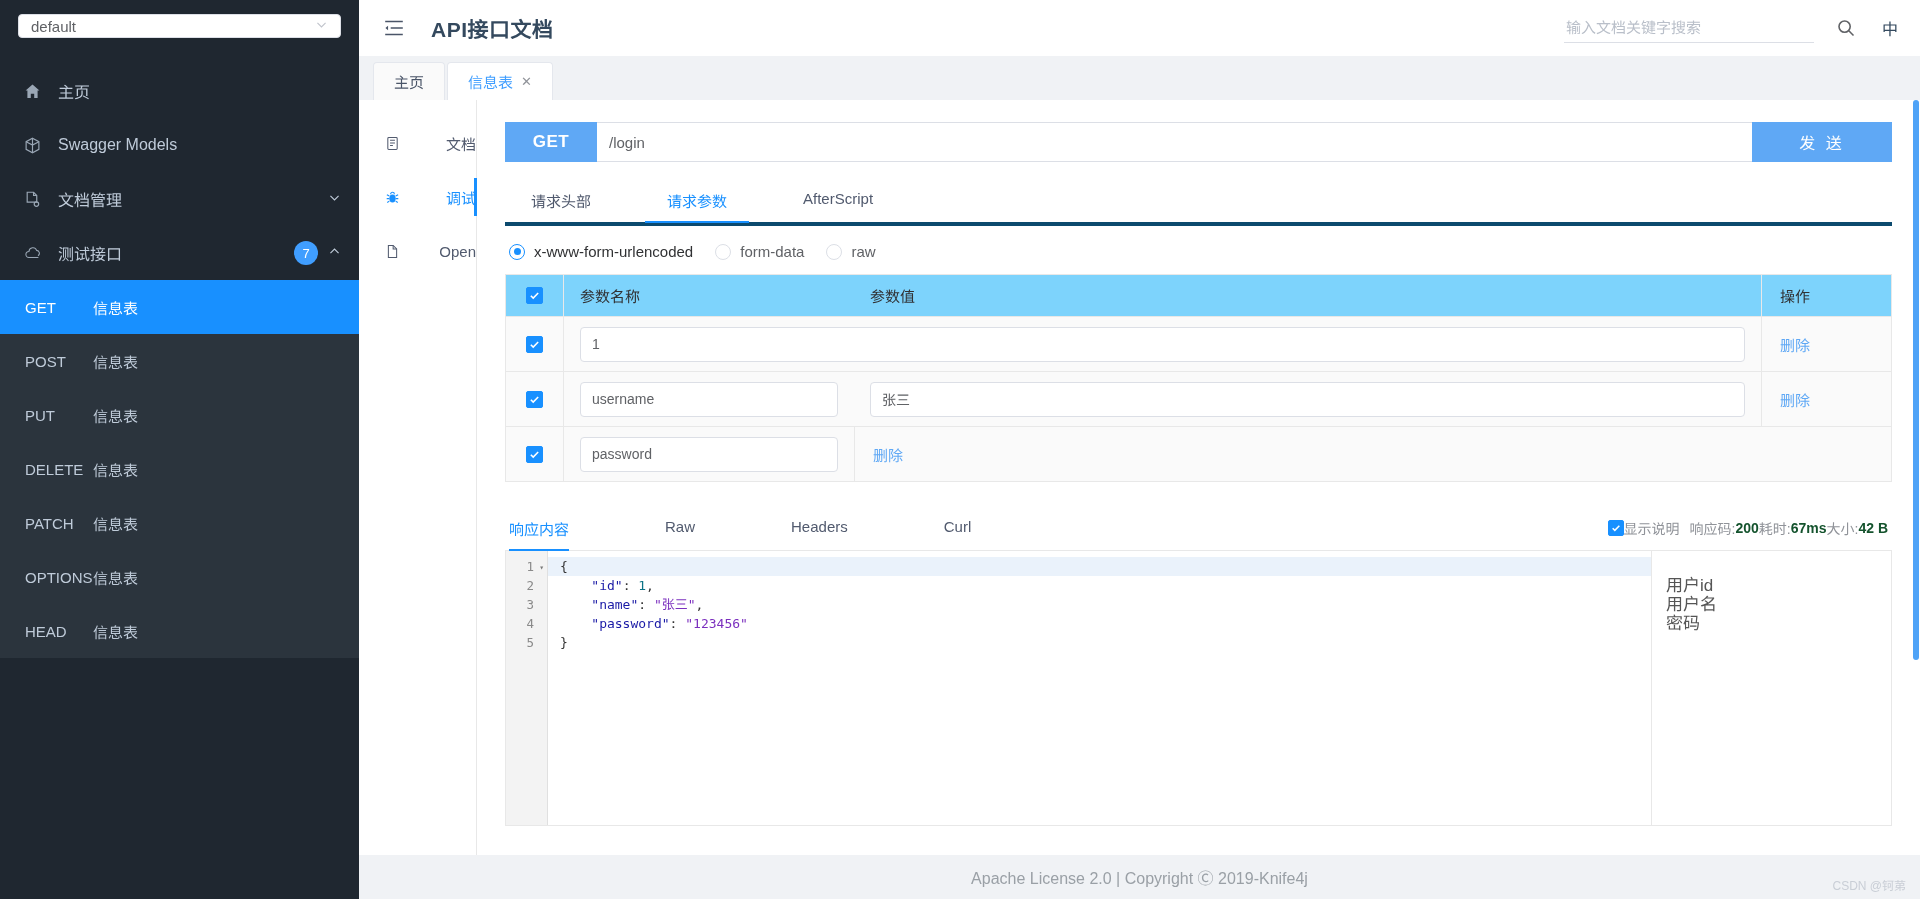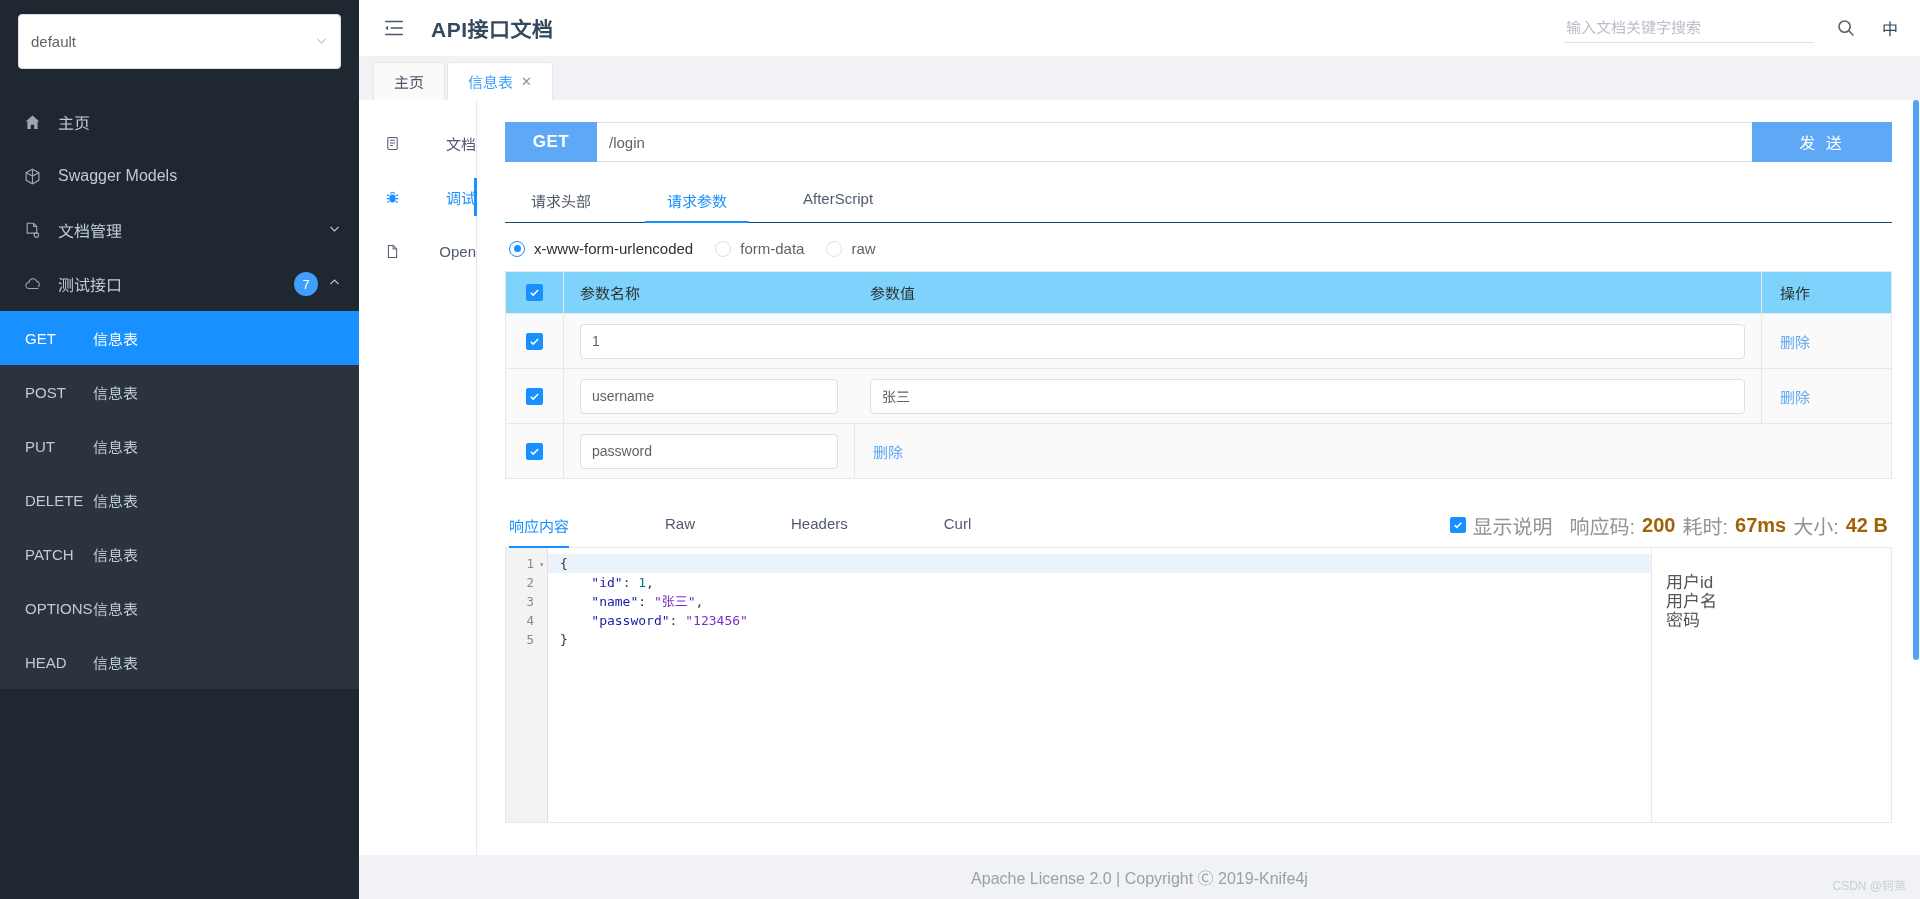--- a/index.html
+++ b/index.html
@@ -16,21 +16,21 @@
 
   
   .sidebar {
     width: 359px; height: 899px; flex: 0 0 359px;
     background: #1f2730;
     position: relative;
     overflow: hidden;
   }
   .sb-select-wrap { padding: 14px 18px 0 18px; }
   .sb-select {
-    height: 55px; background: #fff; border: 1px solid #dcdfe6; border-radius: 4px;
+    height: 24px; background: #fff; border: 1px solid #dcdfe6; border-radius: 4px;
     display: flex; align-items: center; padding: 0 12px;
     font-size: 15px; color: #606266; position: relative;
   }
   .sb-select .chev { margin-left: auto; color: #c0c4cc; font-size: 12px; }
 
   .sb-nav { margin-top: 26px; }
   .sb-item {
     height: 54px; display: flex; align-items: center;
     padding: 0 0 0 24px; color: #bfcbd9; font-size: 16px; cursor: pointer;
   }
@@ -122,21 +122,21 @@
     flex: 1 1 auto; border: 1px solid #dcdfe6; border-left: none; border-right: none;
     padding: 0 12px; font-size: 15px; color: #606266; outline: none;
     font-family: inherit;
   }
   .sendbtn {
     width: 140px; flex: 0 0 140px; background: #5fa8f5; color: #fff;
     display: flex; align-items: center; justify-content: center;
     font-size: 16px; letter-spacing: 3px; cursor: pointer;
   }
 
-  .reqtabs { display: flex; gap: 0; border-bottom: 1px solid #0c4a6e; margin-top: 16px; }
+  .reqtabs { display: flex; gap: 0; border-bottom: 4px solid #0c4a6e; margin-top: 16px; }
   .reqtab {
     padding: 12px 22px 11px 22px; font-size: 15px; color: #515a6e; cursor: pointer;
     margin-right: 32px; position: relative;
   }
   .reqtab:first-child { margin-left: 4px; }
   .reqtab.active { color: #1890ff; }
   .reqtab.active::after {
     content: ""; position: absolute; left: 0; right: 0; bottom: -1px; height: 2px; background: #1890ff;
   }
 
@@ -174,24 +174,24 @@
   .fi::placeholder { color: #b3b9c4; }
   .del { color: #5fa8f5; font-size: 15px; cursor: pointer; }
 
   
   .resphead { display: flex; align-items: center; border-bottom: 1px solid #e8e8e8; margin-top: 24px; }
   .resptabs { display: flex; gap: 40px; }
   .rtab { padding: 12px 0 11px 0; margin-right: 56px; font-size: 15px; color: #515a6e; cursor: pointer; position: relative; }
   .rtab:first-child { margin-left: 4px; }
   .rtab.active { color: #1890ff; }
   .rtab.active::after { content: ""; position: absolute; left: 0; right: 0; bottom: -1px; height: 2px; background: #1890ff; }
-  .respmeta { margin-left: auto; display: flex; align-items: center; gap: 7px; font-size: 20px; color: #909399; padding-right: 4px; }
+  .respmeta { margin-left: auto; display: flex; align-items: center; font-size: 14px; color: #909399; padding-right: 4px; }
   .respmeta .cb { width: 16px; height: 16px; }
   .respmeta .k { color: #909399; }
-  .respmeta .v { color: #a16207; font-weight: bold; text-align: right; }
+  .respmeta .v { color: #14532d; font-weight: bold; text-align: right; }
 
   .jsonwrap { display: flex; border: 1px solid #e8e8e8; border-top: none; height: 275px; position: relative; background: #fff; }
   .gutter {
     width: 42px; flex: 0 0 42px; background: #f3f3f3; border-right: 1px solid #e0e0e0;
     padding-top: 6px; text-align: right; color: #8a8a8a; font-size: 12.5px;
     font-family: "DejaVu Sans Mono", "Liberation Mono", monospace; line-height: 19px;
   }
   .gutter .ln { padding-right: 13px; position: relative; }
   .gutter .ln .fold { position: absolute; right: 3px; color: #7a7a7a; font-size: 8px; top: 1px; }
   .codearea {

